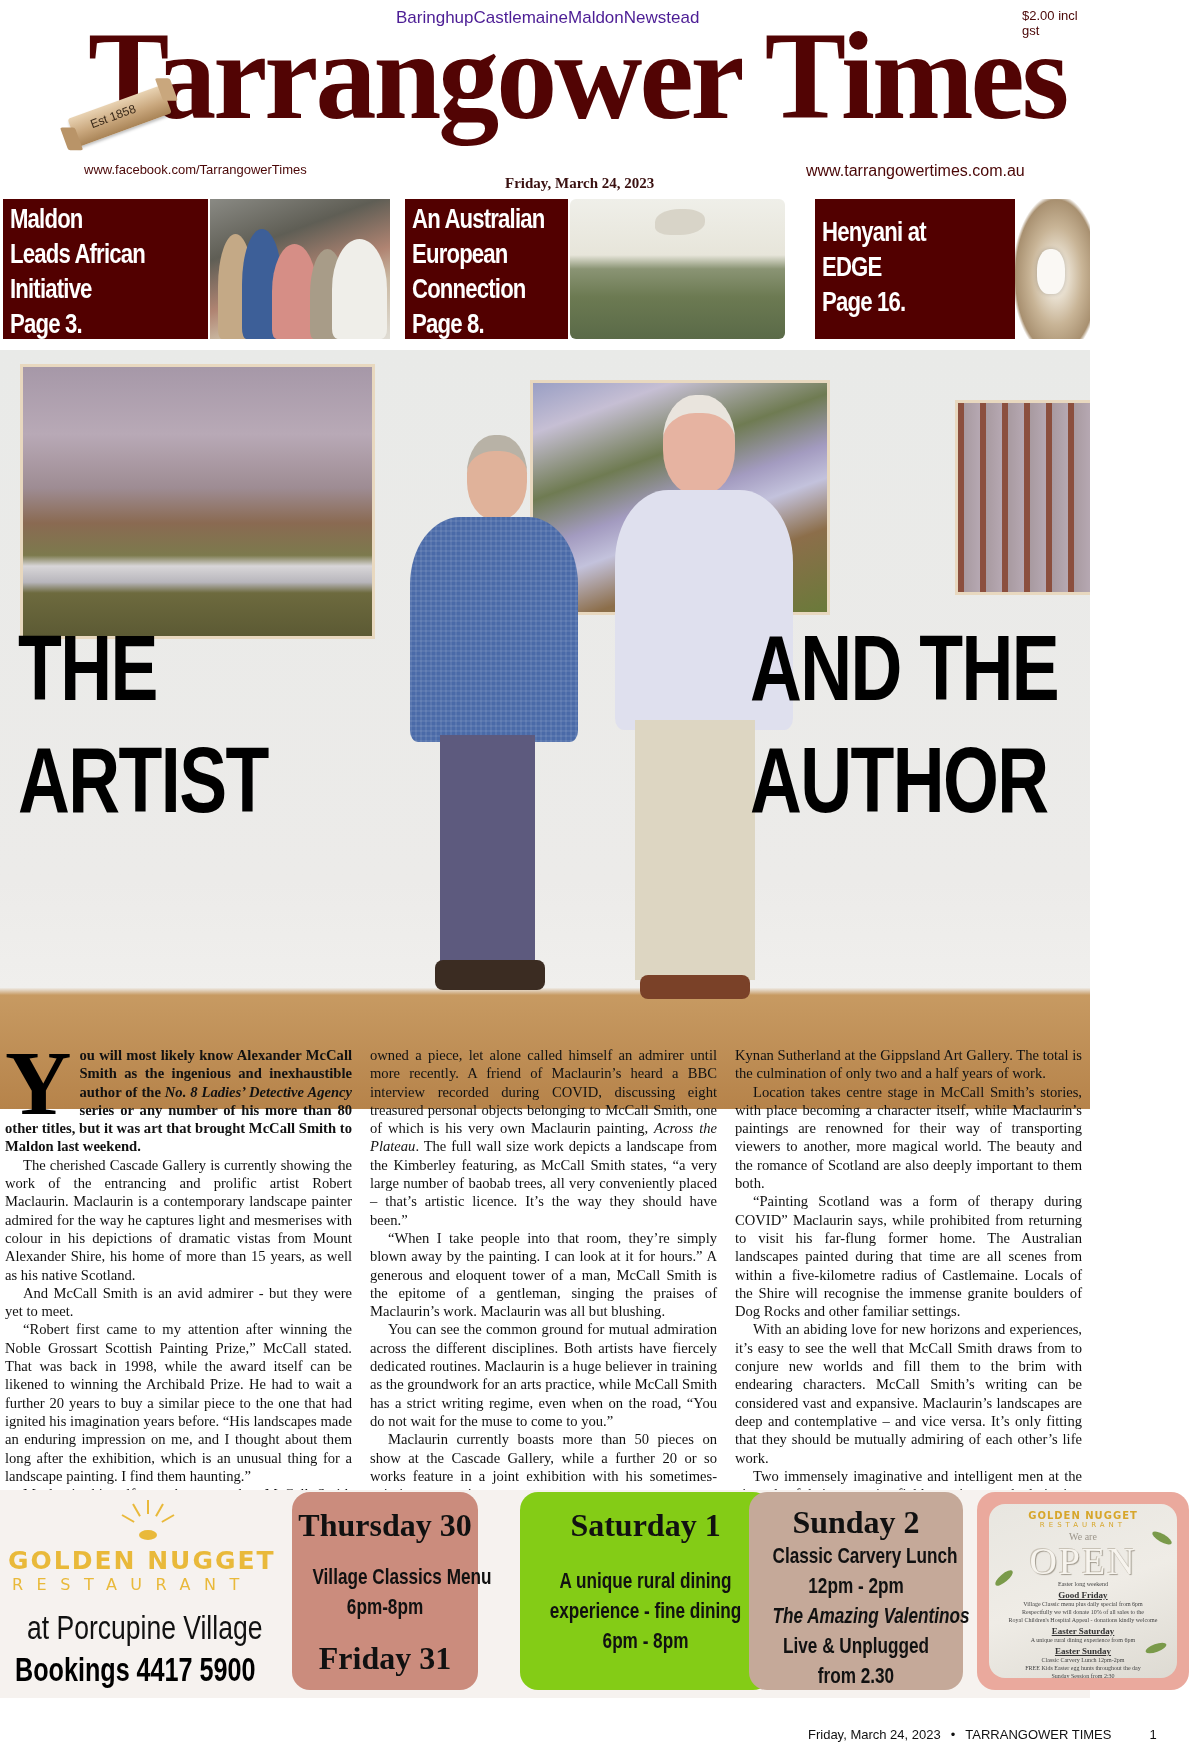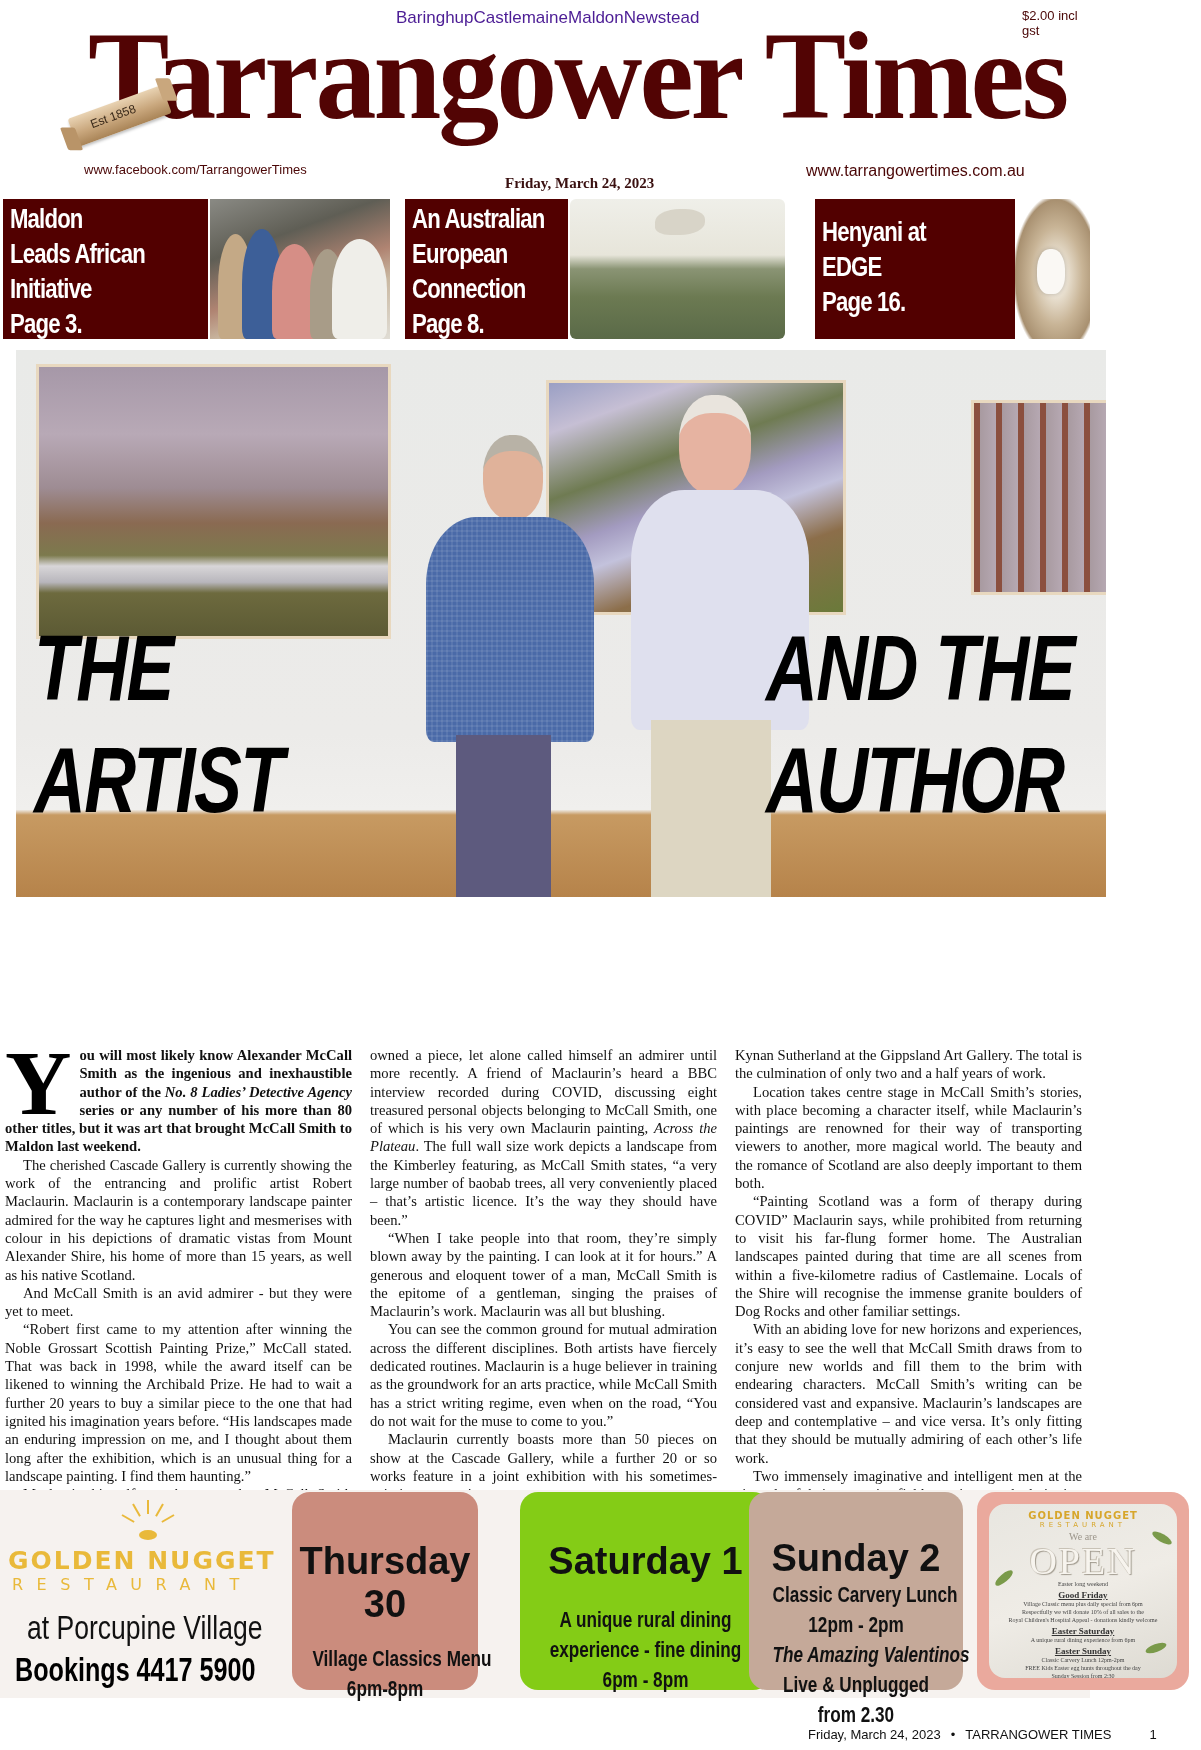--- a/index.html
+++ b/index.html
@@ -51,22 +51,22 @@
            background: radial-gradient(ellipse at 55% 55%,#f5f2ec 0%,#e8dfcf 20%,#c8b496 45%,#a89070 70%,#ffffff 75%); }
 
   .bird { position: absolute; left: 85px; top: 10px; width: 50px; height: 26px; background: #d8d4c8;
           border-radius: 50% 40% 50% 30%; }
   .figure { position: absolute; left: 22px; top: 50px; width: 28px; height: 45px; background: #faf8f4;
             border-radius: 45% 45% 40% 40%; box-shadow: 0 0 4px rgba(0,0,0,0.2); }
   .group-people { position: absolute; inset: 0; }
   .person { position: absolute; bottom: 0; border-radius: 50% 50% 10% 10%; }
 
   
-  .hero { position: absolute; left: 16px; top: 350px; width: 1090px; height: 547px; overflow: hidden;
-          background: linear-gradient(180deg,#e9eae8 0%,#ecebe9 70%,#f0efed 84%,#c79a62 85%,#b6834a 100%); font-style: italic; }
+  .hero { position: absolute; left: 0; top: 350px; width: 1090px; height: 759px; overflow: hidden;
+          background: linear-gradient(180deg,#e9eae8 0%,#ecebe9 70%,#f0efed 84%,#c79a62 85%,#b6834a 100%); }
   .painting { position: absolute; border: 3px solid #e8d8bf; }
   .p1 { left: 20px; top: 14px; width: 355px; height: 275px;
         background: linear-gradient(180deg,#a698a8 0%,#b8a9b6 25%,#9e8c93 45%,#8a6a52 58%,#7c7a4d 70%,#d8d6d8 74%,#b8b6bc 80%,#6d6a3e 84%,#5c5a34 100%); }
   .p2 { left: 530px; top: 30px; width: 300px; height: 235px;
         background: linear-gradient(160deg,#9a9fc4 0%,#c6bfd4 15%,#6f7b52 35%,#a39bc0 50%,#c3c2dc 60%,#8c6e4a 75%,#6a7a3a 100%); }
   .p3 { left: 955px; top: 50px; width: 210px; height: 195px;
         background: repeating-linear-gradient(90deg,#8b4f3e 0px,#8b4f3e 6px,#a89aa0 6px,#b6a8b2 22px),
                     linear-gradient(180deg,#b9a9b6,#6e7a40); }
   .man1 { position: absolute; left: 405px; top: 85px; width: 175px; height: 560px; }
   .man1 .head { position: absolute; left: 62px; top: 0; width: 60px; height: 85px; background: #e0b29a;
@@ -116,22 +116,22 @@
   .gn-name { position: absolute; left: 0; top: 48px; font-family: "DejaVu Sans", sans-serif; font-weight: bold;
              font-size: 25px; color: #e9b93a; letter-spacing: 2px; white-space: nowrap; }
   .gn-sub { position: absolute; left: 4px; top: 77px; font-family: "DejaVu Sans", sans-serif;
             font-size: 16px; color: #e9b93a; letter-spacing: 13.5px; white-space: nowrap; }
   .porc { position: absolute; left: 27px; top: 118px; font-family: "Liberation Sans Narrow","Liberation Sans", sans-serif;
           font-size: 34px; color: #111; transform: scaleX(0.78); transform-origin: left; white-space: nowrap; }
   .book { position: absolute; left: 15px; top: 160px; font-family: "Liberation Sans", sans-serif; font-weight: bold;
           font-size: 34px; color: #000; transform: scaleX(0.74); transform-origin: left; white-space: nowrap; }
 
   .card { position: absolute; top: 1492px; height: 198px; border-radius: 18px; text-align: center; }
-  .card .day { font-family: Liberation Sans, sans-serif; font-weight: bold; font-size: 38px; color: #111;
-               display: block; margin-top: 33px; }
+  .card .day { font-family: Liberation Serif, serif; font-weight: bold; font-size: 32px; color: #111;
+               display: block; }
   .card .line { font-family: "Liberation Sans", sans-serif; font-weight: bold; font-size: 22px; color: #111;
                 display: block; line-height: 30px; transform: scaleX(0.78); white-space: nowrap; }
   .card .italic { font-style: italic; }
   .c1 { left: 292px; width: 186px; background: #cb8c7d; padding-top: 15px; }
   .c2 { left: 520px; width: 251px; background: #84cc16; padding-top: 15px; }
   .c3 { left: 749px; width: 214px; background: #c5a999; padding-top: 12px; }
   .c4 { left: 977px; width: 212px; background: #eaa99d; padding: 12px; }
   .c1 .spacer { height: 18px; }
   .c2 .spacer { height: 22px; }
   .poster { width: 100%; height: 100%; border-radius: 16px; background: linear-gradient(160deg,#e8e6e0 0%,#efece6 50%,#dddad2 100%);

